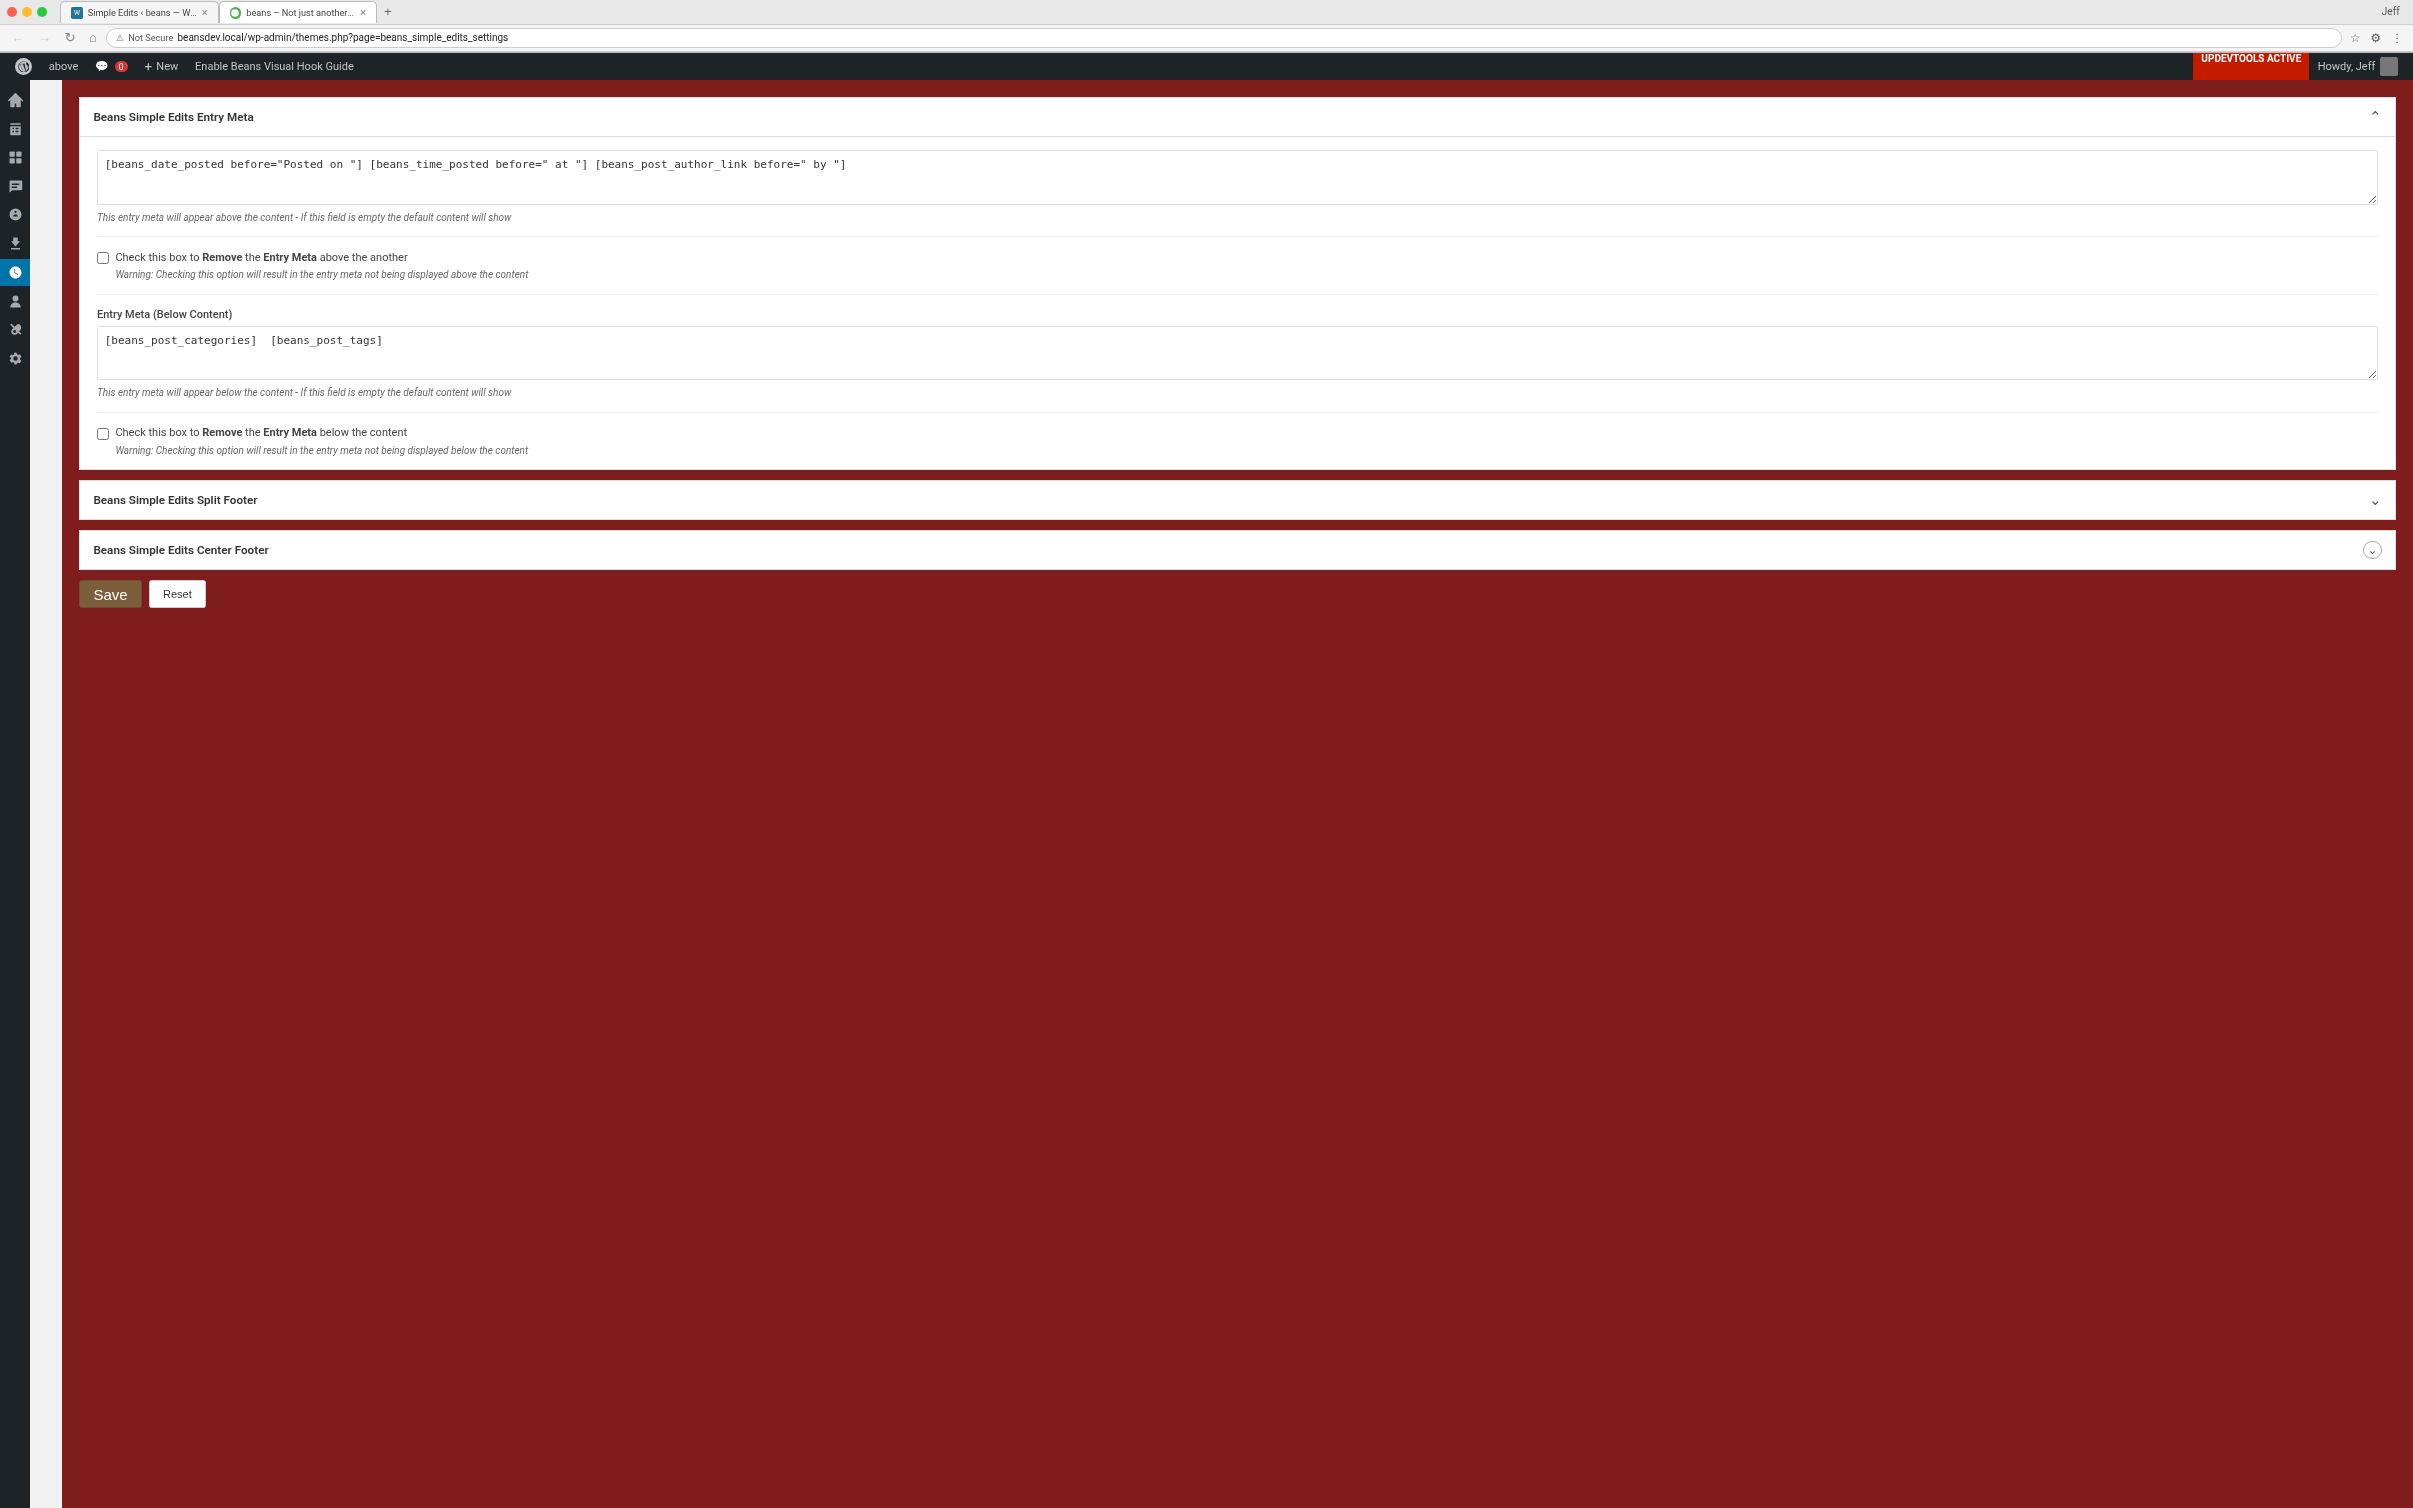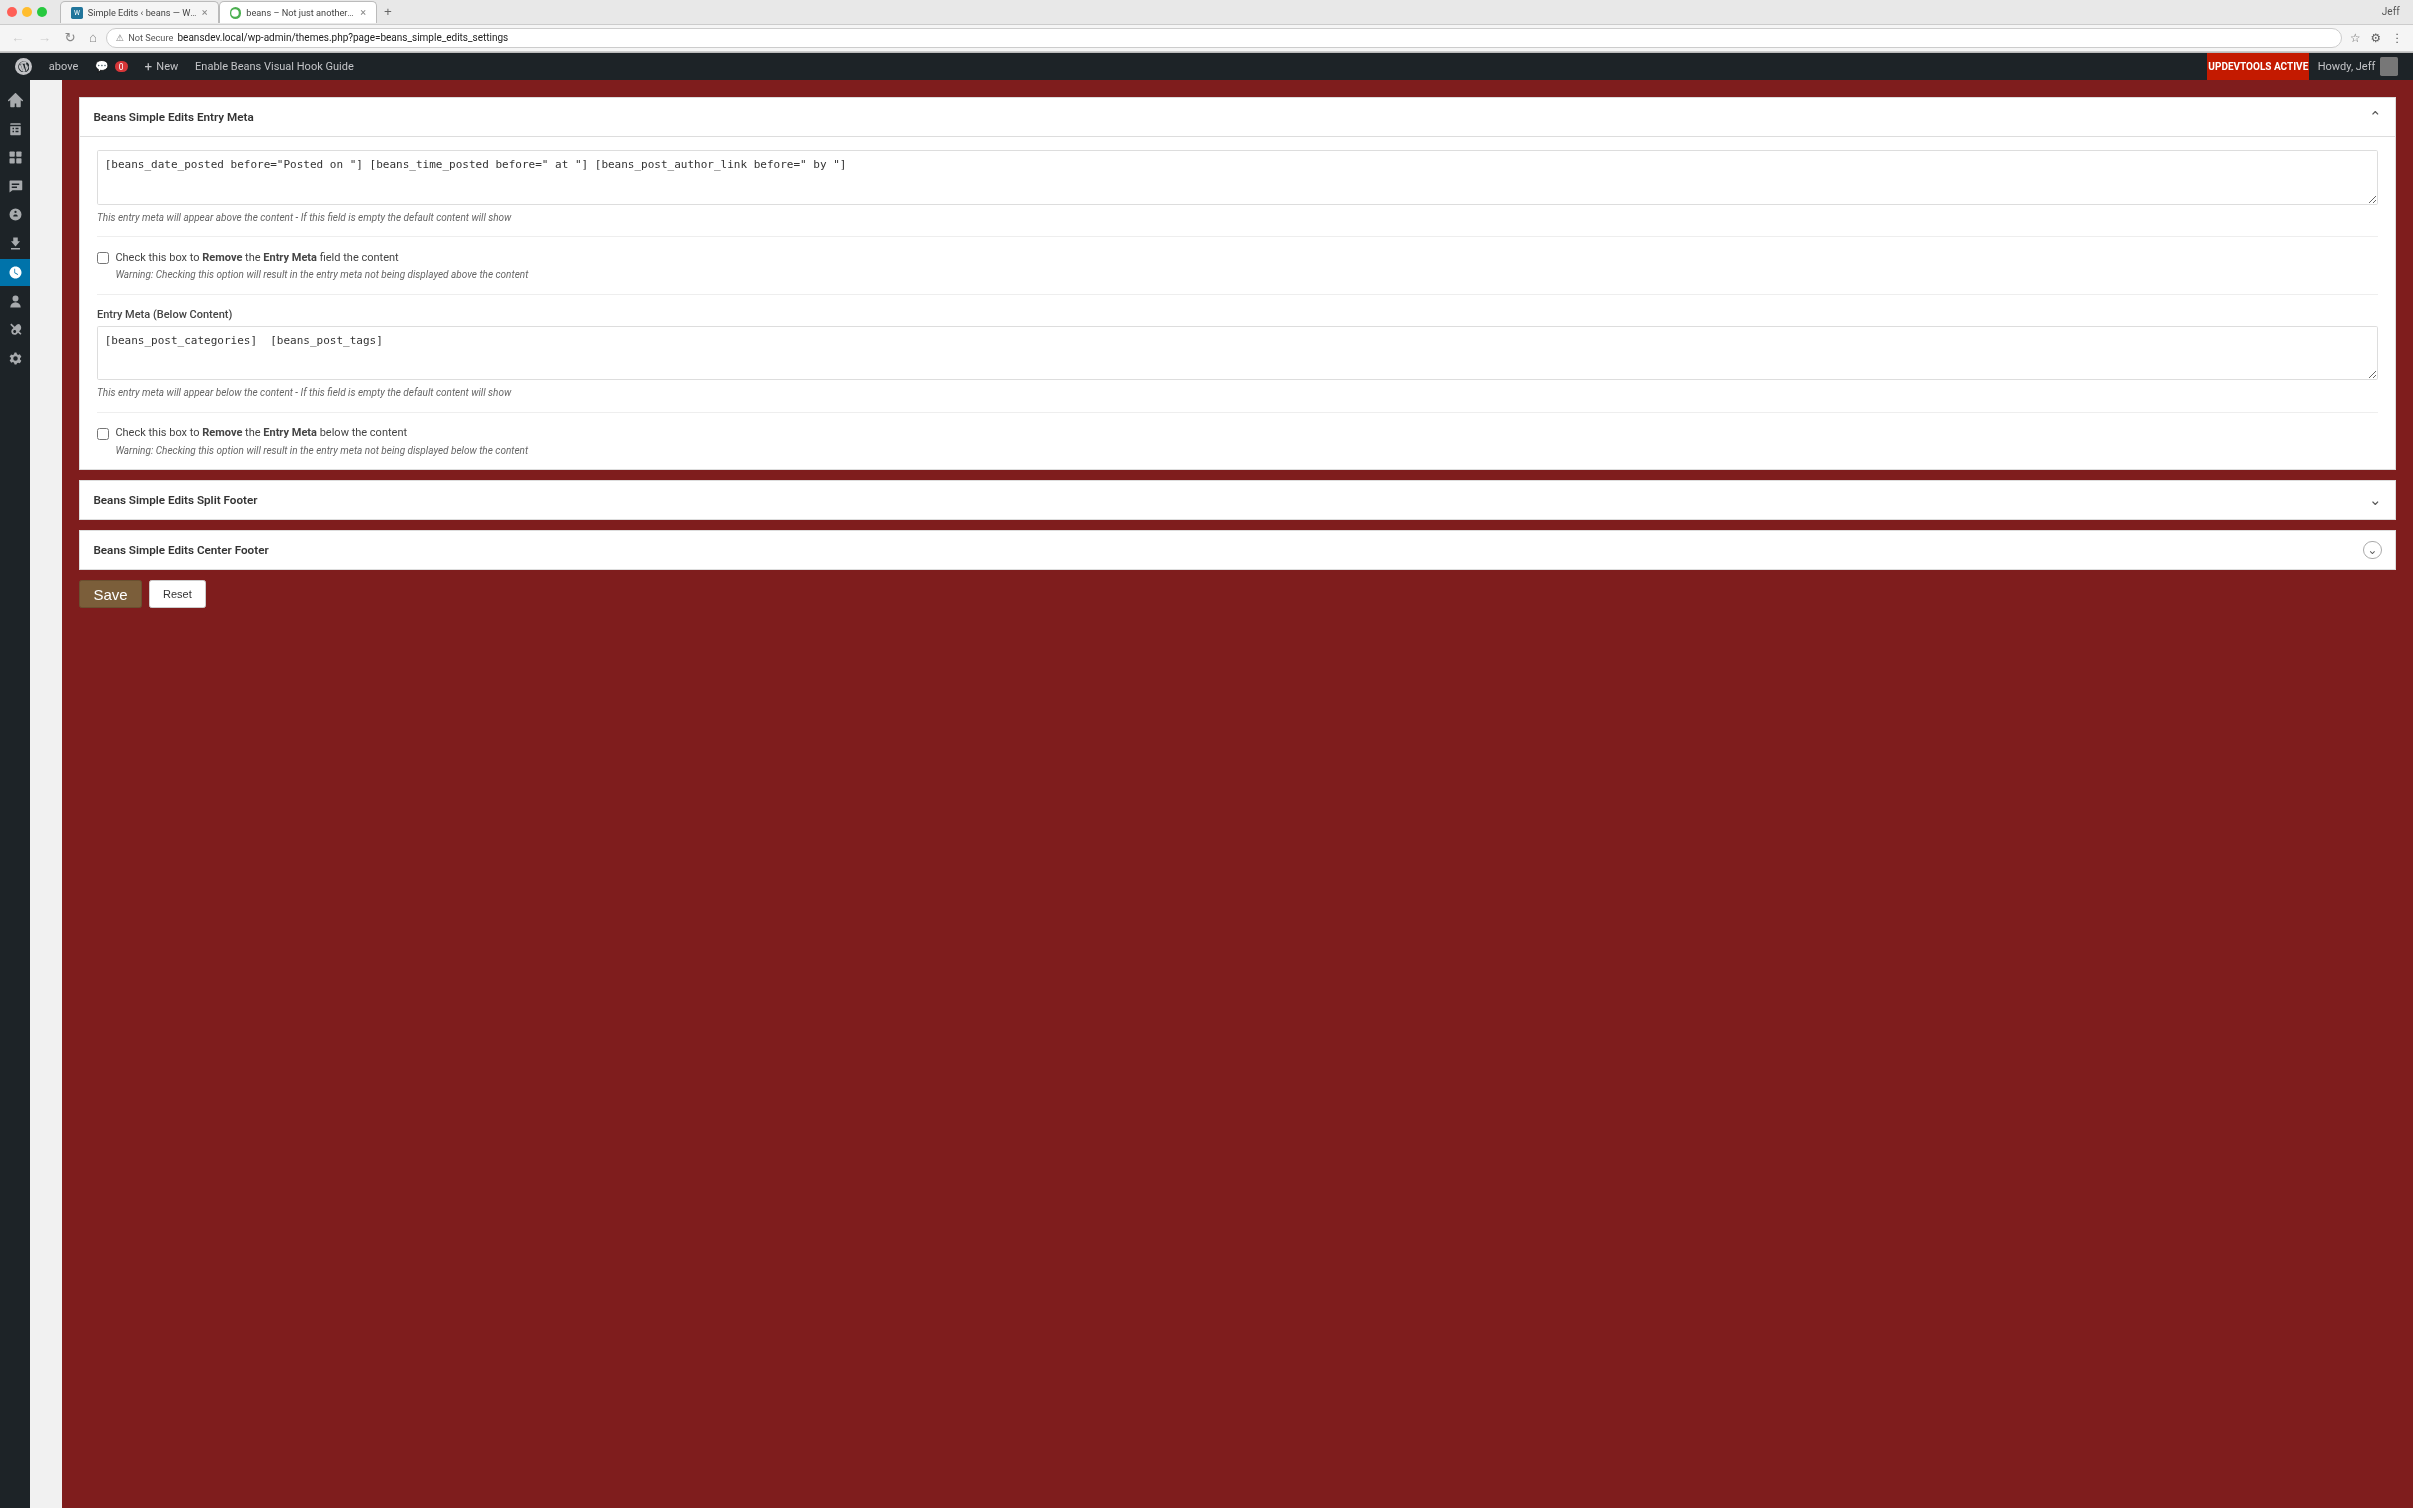--- a/index.html
+++ b/index.html
@@ -32,21 +32,21 @@
     .toolbar-icons { display: flex; gap: 3.4px; align-items: center; }
     .toolbar-icon-btn { background: none; border: none; color: #555; font-size: 11.7px; cursor: pointer; padding: 1.7px 3.4px; }
 
     
     .wp-admin-bar { background: #1d2327; height: 27px; display: flex; align-items: center; padding: 0 6.7px; gap: 0; color: #c3c4c7; font-size: 11px; }
     .wp-admin-bar-item { padding: 0 8.4px; height: 27px; display: flex; align-items: center; gap: 4.2px; cursor: pointer; color: #c3c4c7; text-decoration: none; white-space: nowrap; }
     .wp-logo { background: #c3c4c7; width: 17px; height: 17px; border-radius: 50%; display: flex; align-items: center; justify-content: center; }
     .wp-logo svg { width: 11.7px; height: 11.7px; fill: #1d2327; }
     .wp-admin-bar-item .notif-badge { background: #d63638; color: white; border-radius: 6.7px; padding: 0.8px 4.2px; font-size: 8.4px; margin-left: 1.7px; }
     .wp-admin-bar-item .plus-icon { font-size: 13.4px; color: #c3c4c7; }
-    .updevtools-btn { background: #c41a00; color: white; padding: 0 1px; height: 27px; display: flex; align-items: center; font-size: 10px; font-weight: bold; cursor: pointer; margin-left: auto; }
+    .updevtools-btn { background: #c41a00; color: white; padding: 0 8px; height: 27px; display: flex; align-items: flex-start; font-size: 10px; font-weight: bold; cursor: pointer; margin-left: auto; }
     .howdy { padding: 0 8.4px; height: 27px; display: flex; align-items: center; gap: 4.2px; color: #c3c4c7; }
     .admin-avatar { width: 18.4px; height: 18.4px; background: #777; border-radius: 1.7px; }
 
     
     .wp-admin { display: flex; height: calc(100vh - 79px); overflow: hidden; }
 
     
     .wp-sidebar { width: 30px; background: #1d2327; flex-shrink: 0; display: flex; flex-direction: column; align-items: center; padding-top: 6.7px; gap: 1.7px; overflow: hidden; }
     .sidebar-icon { width: 30px; height: 27px; display: flex; align-items: center; justify-content: center; color: #a7aaad; cursor: pointer; position: relative; }
     .sidebar-icon.active { background: #0073aa; color: white; }
@@ -233,21 +233,21 @@
           <textarea class="field-textarea" rows="3" style="">[beans_date_posted before="Posted on "] [beans_time_posted before=" at "] [beans_post_author_link before=" by "]</textarea>
           <div class="field-hint">This entry meta will appear above the content - If this field is empty the default content will show</div>
         </div>
 
         <hr class="field-divider">
 
         <div>
           <div class="checkbox-row">
             <input type="checkbox" style="">
             <span class="checkbox-label">
-              <span>Check this box to </span><strong>Remove</strong><span> the </span><strong>Entry Meta</strong><span> field the content</span>
+              <span>Check this box to </span><strong>Remove</strong><span> the </span><strong>Entry Meta</strong><span> above the another</span>
             </span>
           </div>
           <div class="checkbox-warning">Warning: Checking this option will result in the entry meta not being displayed above the content</div>
         </div>
 
         <hr class="field-divider">
 
         <div class="field-group">
           <div class="field-label">Entry Meta (Below Content)</div>
           <textarea class="field-textarea" rows="3" style="">[beans_post_categories]  [beans_post_tags]</textarea>

